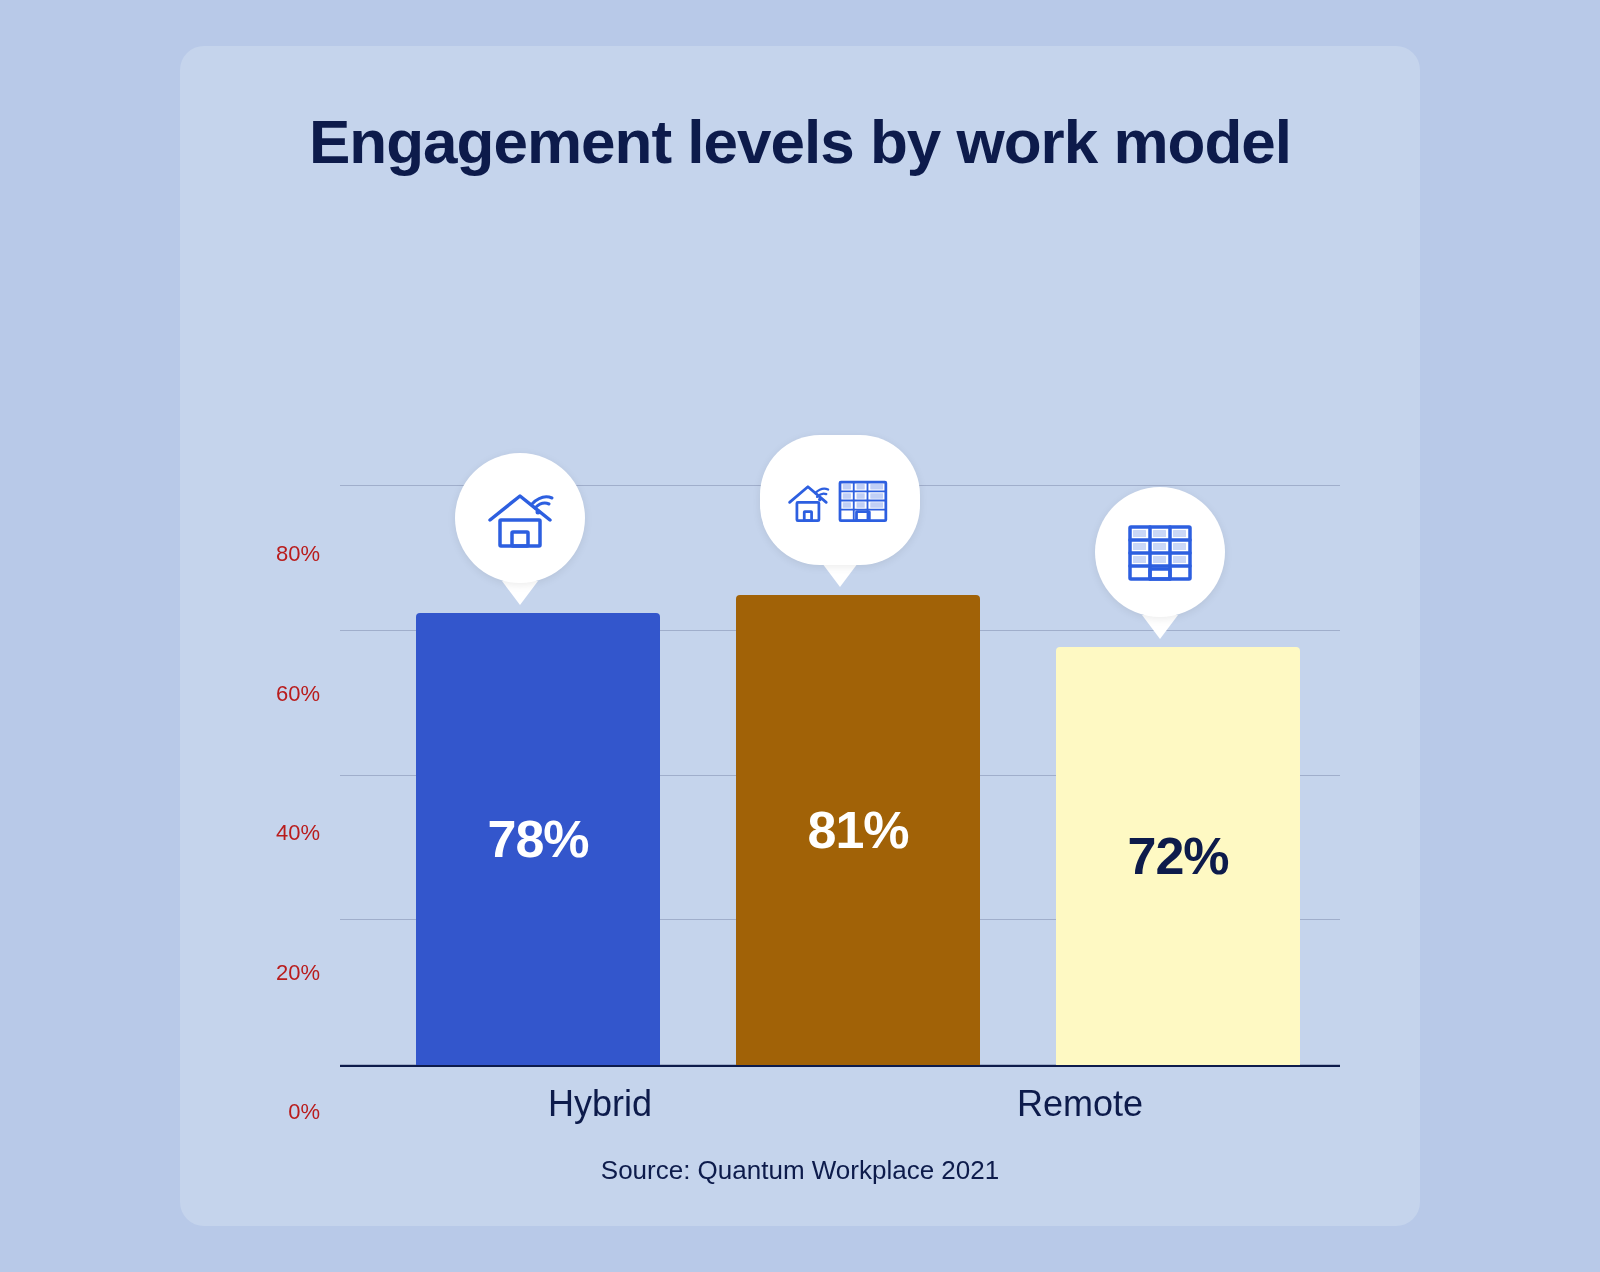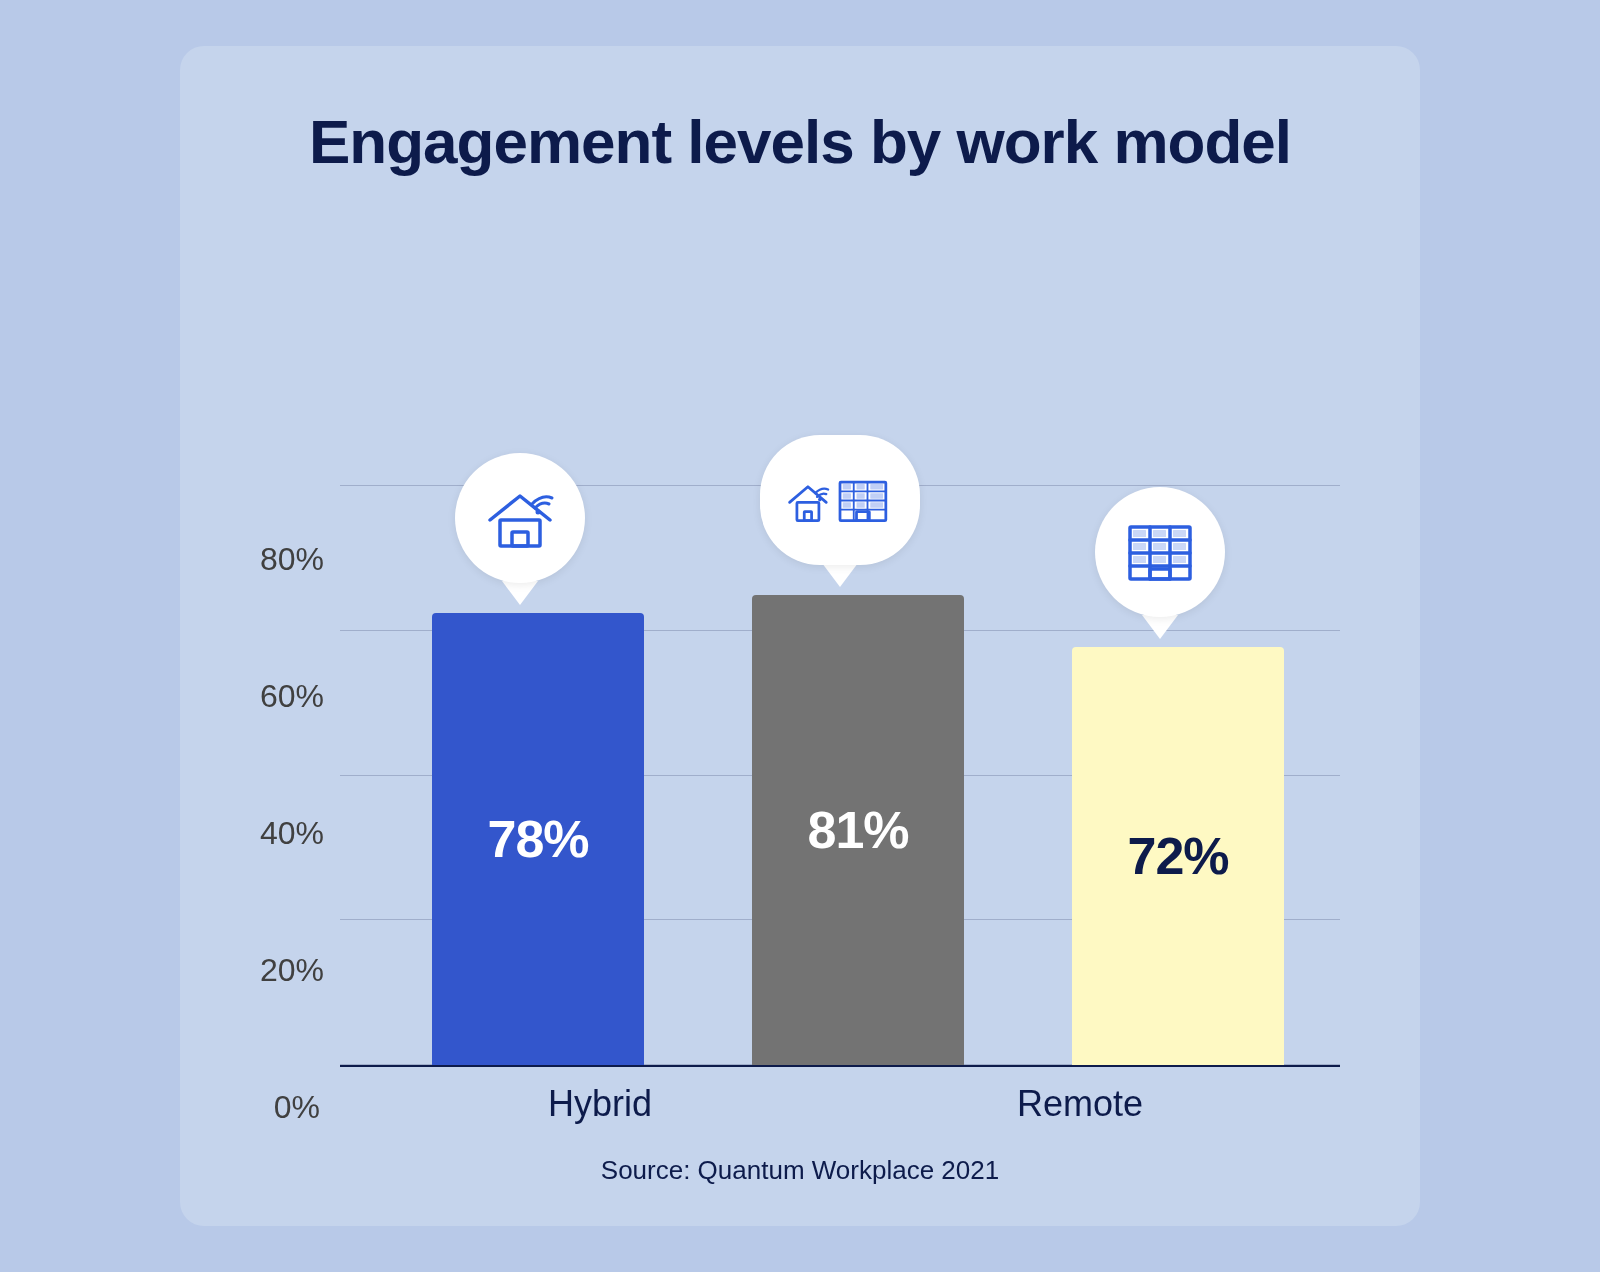--- a/index.html
+++ b/index.html
@@ -48,22 +48,22 @@
       display: flex;
       flex-direction: column-reverse;
       justify-content: space-between;
       height: 580px;
       margin-right: 20px;
       align-self: flex-end;
       margin-bottom: 2px;
     }
 
     .y-label {
-      font-size: 32px;
-      color: #404040;
+      font-size: 22px;
+      color: #b91c1c;
       font-weight: 500;
       text-align: right;
       width: 60px;
       line-height: 1;
     }
 
     
     .bars-section {
       display: flex;
       flex-direction: column;
@@ -108,21 +108,21 @@
     }
 
     .bar-group {
       display: flex;
       flex-direction: column;
       align-items: center;
       position: relative;
     }
 
     .bar {
-      width: 212px;
+      width: 244px;
       border-radius: 4px 4px 0 0;
       position: relative;
       display: flex;
       align-items: center;
       justify-content: center;
       margin-left: 36px;
     }
 
     .bar-label {
       position: absolute;
@@ -137,21 +137,21 @@
     .bar-remote {
       background: #3356cc;
       height: calc(580px * 0.78);
     }
 
     .bar-remote .bar-label {
       color: white;
     }
 
     .bar-hybrid {
-      background: #737373;
+      background: #a16207;
       height: calc(580px * 0.81);
     }
 
     .bar-hybrid .bar-label {
       color: white;
     }
 
     .bar-onsite {
       background: #fef9c3;
       height: calc(580px * 0.72);

